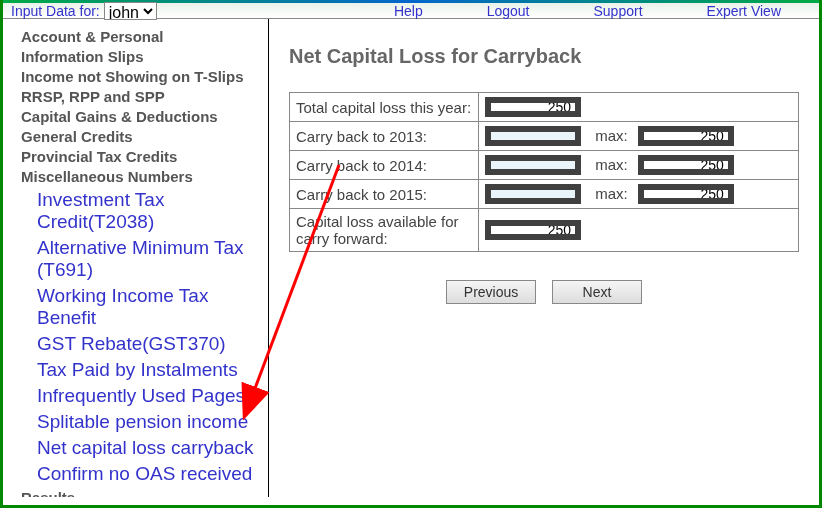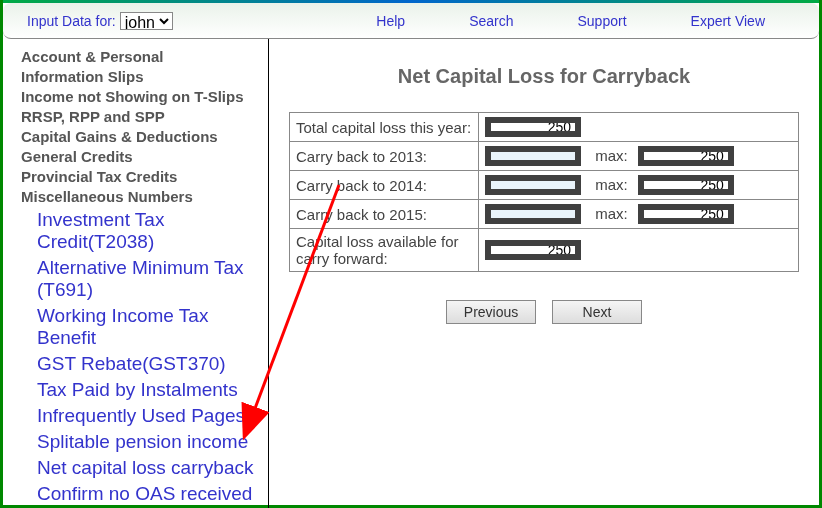--- a/index.html
+++ b/index.html
@@ -10,30 +10,29 @@
     background: #fff;
   }
   .outer-frame {
     width: 822px;
     height: 508px;
     border: 3px solid #008800;
     position: relative;
     background: #fff;
   }
   .topbar {
-    height: 36px;
+    height: 16px;
     border-bottom: 1px solid #888;
     display: flex;
     align-items: center;
-    padding: 0 24px;
+    padding: 0 8px;
     gap: 4px;
     background: linear-gradient(to bottom, #eaf2ea 0%, #fff 100%);
     font-size: 14px;
     position: relative;
-    border-radius: 8px;
   }
   .topbar-gradient-stripe {
     position: absolute;
     top: -3px; left: 0; right: 0; height: 3px;
     background: linear-gradient(to right, #0a4, #06c, #0a4);
   }
   .topbar .label { color: #3333cc; }
   .topbar select {
     border: 1px solid #888;
     font-size: 16px;
@@ -77,21 +76,21 @@
   }
   .content {
     flex: 1;
     padding: 10px 20px;
     position: relative;
   }
   .page-title {
     color: #666;
     font-size: 20px;
     font-weight: bold;
-    text-align: center;
+    text-align: left;
     margin: 16px 0 24px 0;
   }
   table.form-table {
     border-collapse: collapse;
     width: 100%;
     font-size: 15px;
     color: #444;
   }
   table.form-table td {
     border: 1px solid #888;
@@ -136,21 +135,21 @@
 
 <div class="outer-frame">
   <div class="topbar-gradient-stripe"></div>
   <div class="topbar">
     <span class="label">Input Data for:</span>
     <select>
       <option>john</option>
     </select>
     <span class="spacer"></span>
     <a>Help</a>
-    <a>Search</a>
+    <a>Logout</a>
     <a>Support</a>
     <a>Expert View</a>
   </div>
 
   <div class="layout">
     <div class="sidebar">
       <span class="main-link">Account &amp; Personal</span>
       <span class="main-link">Information Slips</span>
       <span class="main-link">Income not Showing on T-Slips</span>
       <span class="main-link">RRSP, RPP and SPP</span>

